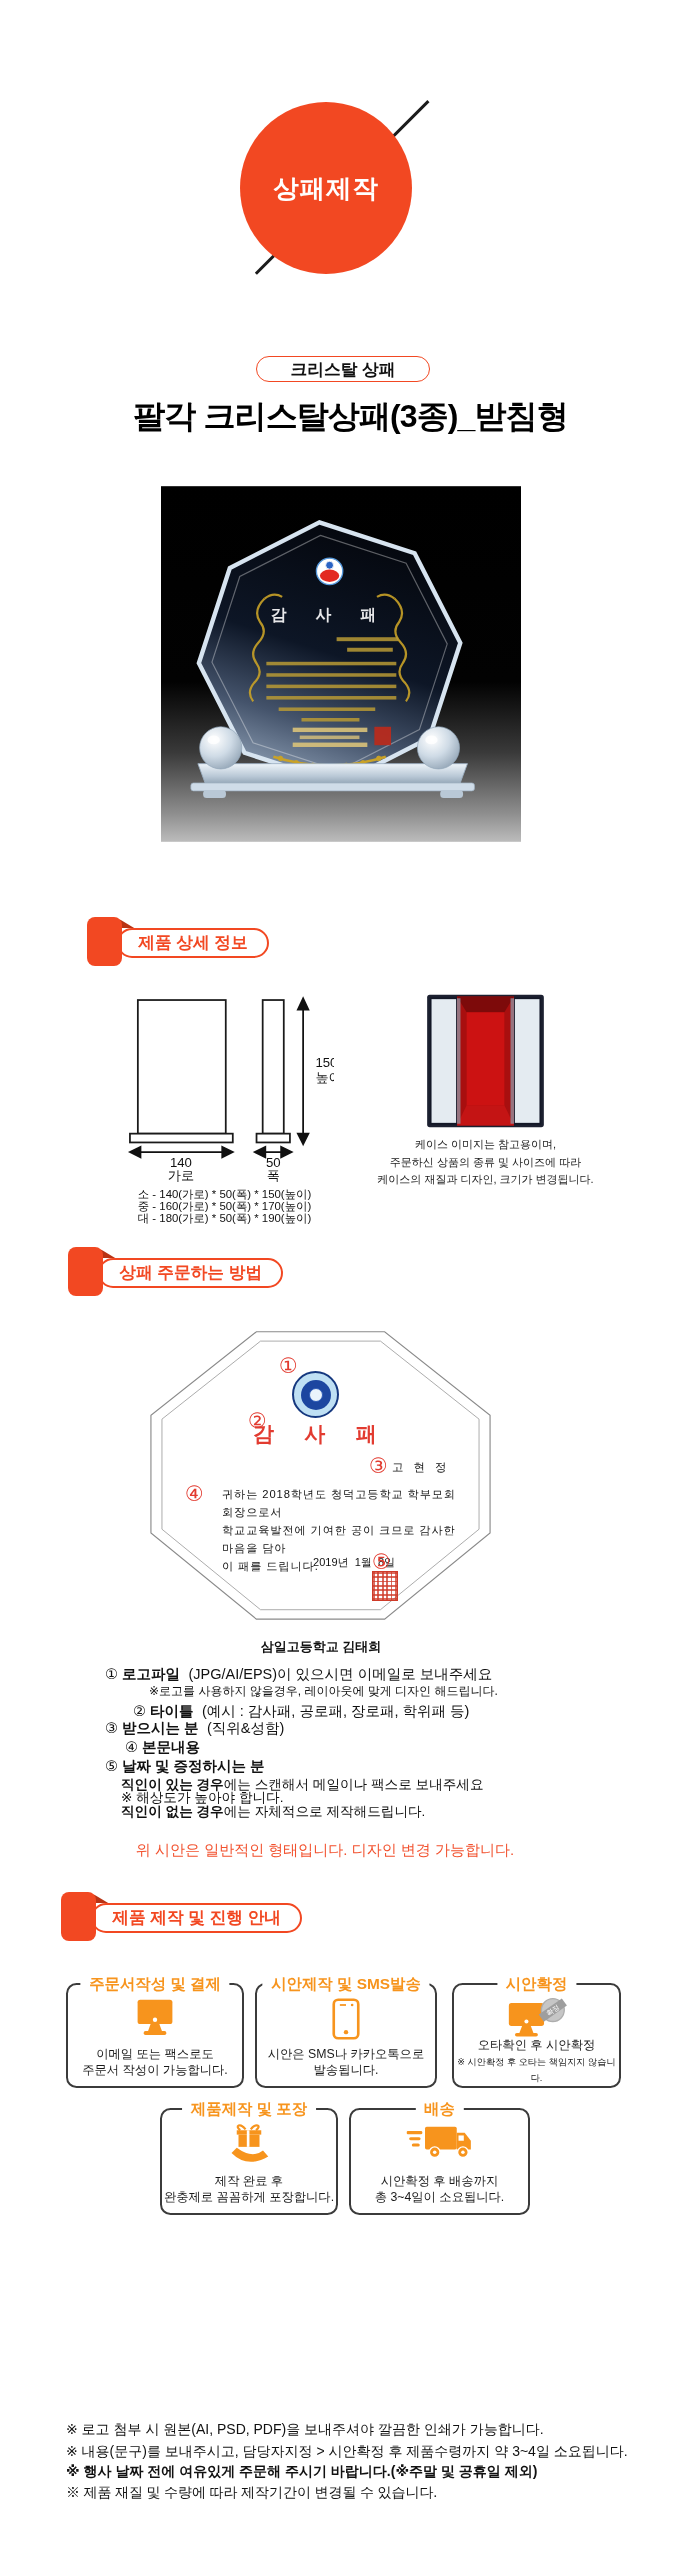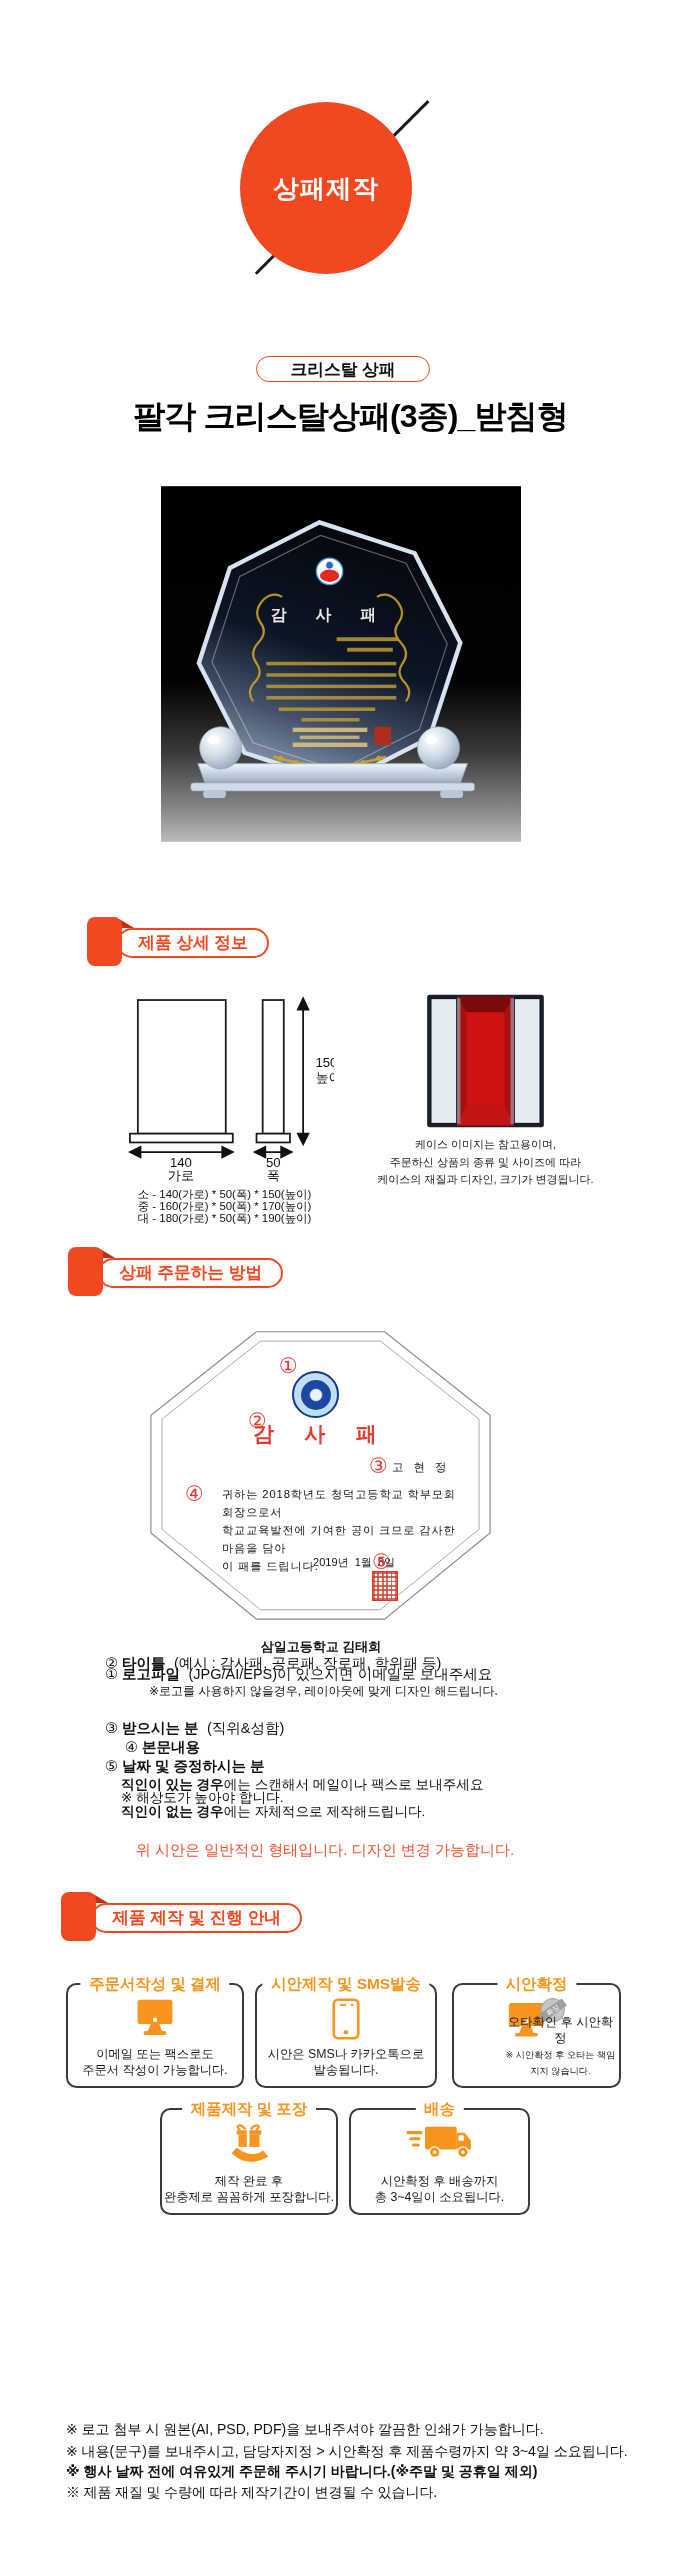--- a/index.html
+++ b/index.html
@@ -265,21 +265,21 @@
   <div class="marker" style="left:372px;top:1551px;">⑤</div>
   <div class="abs" style="left:255px;top:1638px;width:132px;text-align:center;font-size:13px;font-weight:800;color:#111;">삼일고등학교 김태희</div>
   <div class="seal"></div>
 
   <div class="gline" style="top:1665px;">
     <span class="gnum">①</span>
     <b>로고파일</b>
     <span class="gdesc">(JPG/AI/EPS)이 있으시면 이메일로 보내주세요</span>
   </div>
   <div class="gsub" style="top:1683px;">※로고를 사용하지 않을경우, 레이아웃에 맞게 디자인 해드립니다.</div>
-  <div class="gline" style="top:1654px;">
+  <div class="gline" style="top:1702px;margin-left:28px;">
     <span class="gnum">②</span>
     <b>타이틀</b>
     <span class="gdesc">(예시 : 감사패, 공로패, 장로패, 학위패 등)</span>
   </div>
   <div class="gline" style="top:1719px;">
     <span class="gnum">③</span>
     <b>받으시는 분</b>
     <span class="gdesc">(직위&amp;성함)</span>
   </div>
   <div class="gline" style="top:1738px;margin-left:20px;">
@@ -347,21 +347,21 @@
         <circle cx="26" cy="29" r="2.3" fill="#fff"></circle>
         <path d="M21 34 L31 34 L34 42 L18 42 Z" fill="#f7941d"></path>
         <rect x="13" y="42" width="26" height="4" rx="2" fill="#f7941d"></rect>
         <circle cx="56" cy="16" r="13" fill="#c6c6c6" stroke="#adadad" stroke-width="1.5"></circle>
         <g transform="rotate(-35 56 16)">
           <rect x="40" y="11" width="32" height="10" fill="#9e9e9e"></rect>
           <text x="56" y="19" font-size="8" fill="#fff" text-anchor="middle">확정</text>
         </g>
       </svg>
     </div>
-    <div class="step-body" style="bottom:7px;padding-left:48px;">
+    <div class="step-body" style="bottom:0;">
       <div>오타확인 후 시안확정</div>
       <div class="step-note">※ 시안확정 후 오타는 책임지지 않습니다.</div>
     </div>
   </div>
 
   <div class="step" style="left:160px;top:2108px;width:174px;height:103px;">
     <div class="step-title">제품제작 및 포장</div>
     <div class="step-icon">
       <svg width="49" height="46" viewBox="0 0 56 52">
         <path d="M24,7 C18,-1 11,3 18,8" stroke="#f7941d" stroke-width="2.5" fill="none"></path>

